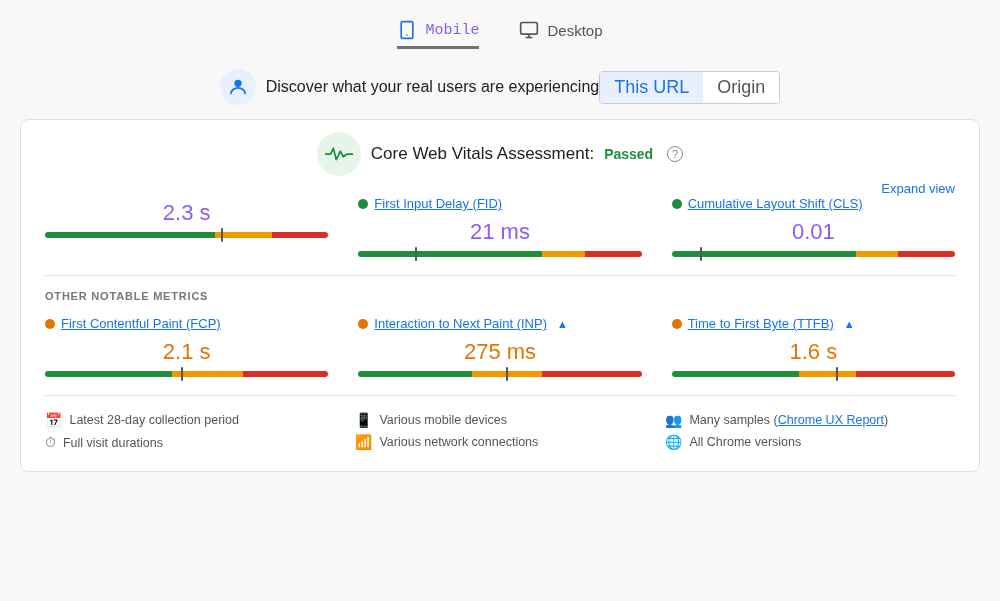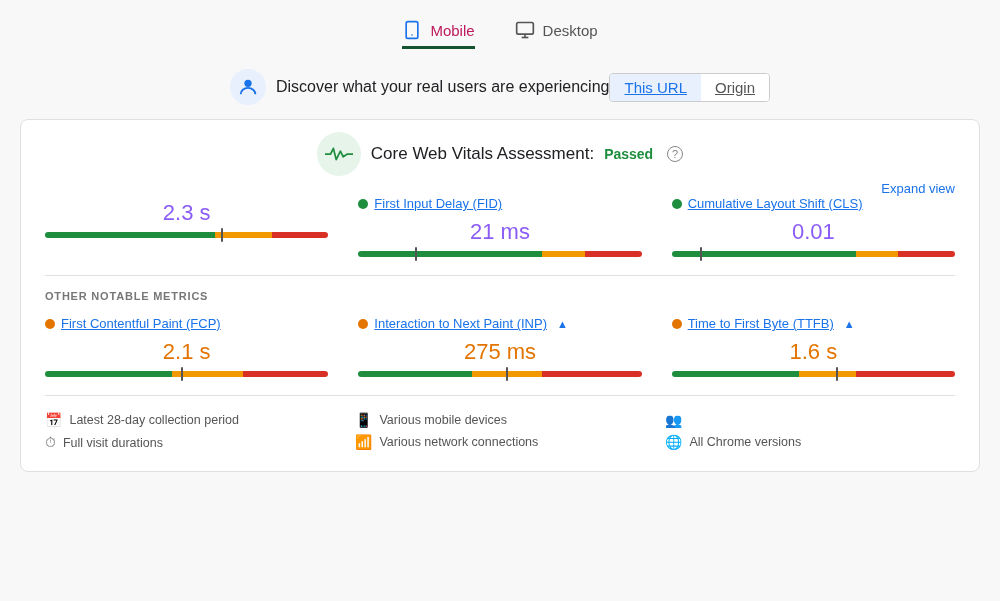--- a/index.html
+++ b/index.html
@@ -20,22 +20,23 @@
       display: flex;
       align-items: center;
       gap: 8px;
       cursor: pointer;
       padding-bottom: 6px;
       font-size: 15px;
       color: #555;
       border-bottom: 3px solid transparent;
     }
     .tab.active {
-      color: #be185d;
-      border-bottom: 3px solid #14532d;
+      color: #8b5cf6;
+      border-bottom: 3px solid #737373;
+      font-family: Liberation Mono, monospace;
     }
     .tab-icon {
       width: 20px;
       height: 20px;
     }
     .header-bar {
       display: flex;
       align-items: center;
       justify-content: center;
       margin-bottom: 14px;
@@ -60,26 +61,25 @@
       color: #202124;
     }
     .url-toggle {
       display: flex;
       border: 1px solid #ccc;
       border-radius: 4px;
       overflow: hidden;
     }
     .url-btn {
       padding: 5px 14px;
-      font-size: 15px;
+      font-size: 18px;
       cursor: pointer;
       background: #fff;
       color: #555;
       border: none;
-      text-decoration: underline;
     }
     .url-btn.active {
       background: #e8f0fe;
       color: #1a73e8;
       font-weight: 500;
     }
     .card {
       background: #fff;
       border: 1px solid #e0e0e0;
       border-radius: 8px;
@@ -424,20 +424,23 @@
         <span>Various mobile devices</span>
       </div>
           <div class="footer-item">
         <span class="footer-icon">📶</span>
         <span>Various network connections</span>
       </div>
         </div>
         <div style="display: flex; flex-direction: column; gap: 6px;">
           <div class="footer-item">
         <span class="footer-icon">👥</span>
+        <span>
+          Many samples (<a class="chrome-ux-link">Chrome UX Report</a>)
+        </span>
       </div>
           <div class="footer-item">
         <span class="footer-icon">🌐</span>
         <span>All Chrome versions</span>
       </div>
         </div>
       </div>
   </div>
 </div>
 

